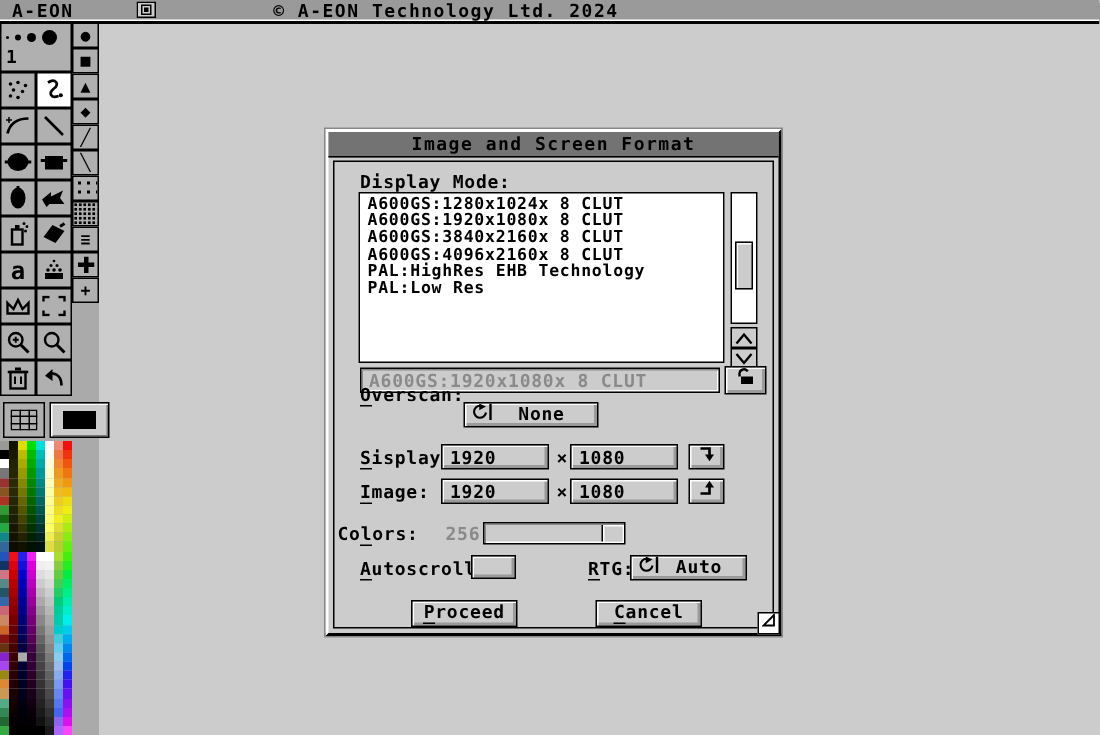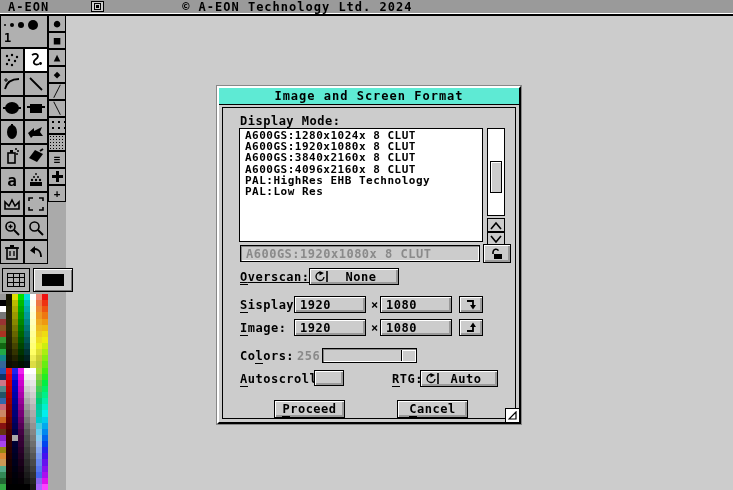--- a/index.html
+++ b/index.html
@@ -70,38 +70,38 @@
   }
   .pal-cell{width:6px;}
   
   .dialog{
     position:absolute;left:217px;top:86px;width:304px;height:338px;
     background:#cccccc;box-sizing:border-box;
     border:2px solid;border-color:#ffffff #000 #000 #ffffff;
     outline:1px solid #888;z-index:10;
   }
   .dlg-title{
-    height:16px;background:#5eead4;border-bottom:1px solid #000;
+    height:16px;background:#737373;border-bottom:1px solid #000;
     display:flex;align-items:center;justify-content:center;
     font-size:12px;letter-spacing:1px;
   }
   .dlg-frame{position:absolute;left:3px;top:19px;right:3px;bottom:3px;border:1px solid #000;}
   .lbl{position:absolute;font-size:12px;letter-spacing:.5px;white-space:nowrap;}
   .k{border-bottom:1px solid #000;}
   .ghost{color:#8a8a8a;}
   .raised{
     background:#cccccc;border:1px solid #000;box-sizing:border-box;
     box-shadow:inset 1px 1px 0 #fff, inset -2px -2px 0 #9a9a9a;
   }
   .sunken{
     background:#cccccc;border:1px solid #000;box-sizing:border-box;
     box-shadow:inset 1px 1px 0 #888, inset -1px -1px 0 #fff;
   }
   .btn{
-    position:absolute;display:flex;align-items:center;justify-content:center;
+    position:absolute;display:flex;align-items:flex-start;justify-content:center;
     font-size:12px;letter-spacing:.5px;cursor:pointer;
   }
   
   .listbox{
     position:absolute;left:20px;top:40px;width:244px;height:114px;
     background:#fff;border:1px solid #000;box-sizing:border-box;
     padding:1px 0 0 5px;overflow:hidden;
   }
   .list-item{font-size:11px;line-height:11.2px;letter-spacing:.5px;white-space:nowrap;}
   .scroll-col{position:absolute;left:268px;top:40px;width:18px;}
@@ -633,21 +633,21 @@
   <div class="field sunken ghost" style="left:21px;top:157px;width:240px;height:17px;">
     <span>A600GS:1920x1080x 8 CLUT</span>
   </div>
   <div class="btn raised" style="left:264px;top:156px;width:28px;height:19px;">
     <svg width="13" height="12" viewBox="0 0 13 12">
         <path d="M2 6 V4 a3 3 0 0 1 5.5 -1.4" fill="none" stroke="#000" stroke-width="1.6"></path>
         <rect x="3" y="6" width="8" height="5" fill="#000"></rect>
       </svg>
   </div>
 
-  <div class="lbl" style="left:21px;top:182px;text-decoration:underline;">
+  <div class="lbl" style="left:21px;top:168px;">
     <span class="k">O</span><span>verscan:</span>
   </div>
   <div class="btn raised" style="left:90px;top:180px;width:90px;height:17px;">
     <span style="position:absolute;left:5px;">
       <svg width="14" height="11" viewBox="0 0 14 11">
           <path d="M5 1.5 a4 4 0 1 0 4 4.5" fill="none" stroke="#000" stroke-width="1.4"></path>
           <path d="M4.5 0 L9 2 L4.5 4.5 Z" fill="#000"></path>
           <line x1="12" y1="0" x2="12" y2="11" stroke="#000" stroke-width="1.6"></line>
         </svg>
     </span>
@@ -681,21 +681,21 @@
   <div class="field raised" style="left:161px;top:231px;width:72px;height:17px;">
     <span>1080</span>
   </div>
   <div class="btn raised" style="left:240px;top:231px;width:24px;height:17px;">
     <svg width="11" height="11" viewBox="0 0 11 11">
         <path d="M1 9 H7 V4" fill="none" stroke="#000" stroke-width="1.8"></path>
         <path d="M4 5 L10 5 L7 0.5 Z" fill="#000"></path>
       </svg>
   </div>
 
-  <div class="lbl" style="left:21px;top:261px;">
+  <div class="lbl" style="left:6px;top:261px;">
     <span>Co</span><span class="k">l</span><span>ors:</span>
   </div>
   <div class="lbl ghost" style="left:78px;top:261px;">
     <span>256</span>
   </div>
   <div class="sunken" style="position:absolute;left:103px;top:260px;width:95px;height:15px;">
     <div style="position:absolute;right:1px;top:1px;width:13px;height:11px;background:#ccc;border-left:1px solid #000;box-shadow:inset 1px 1px 0 #fff;"></div>
   </div>
 
   <div class="lbl" style="left:21px;top:284px;">

